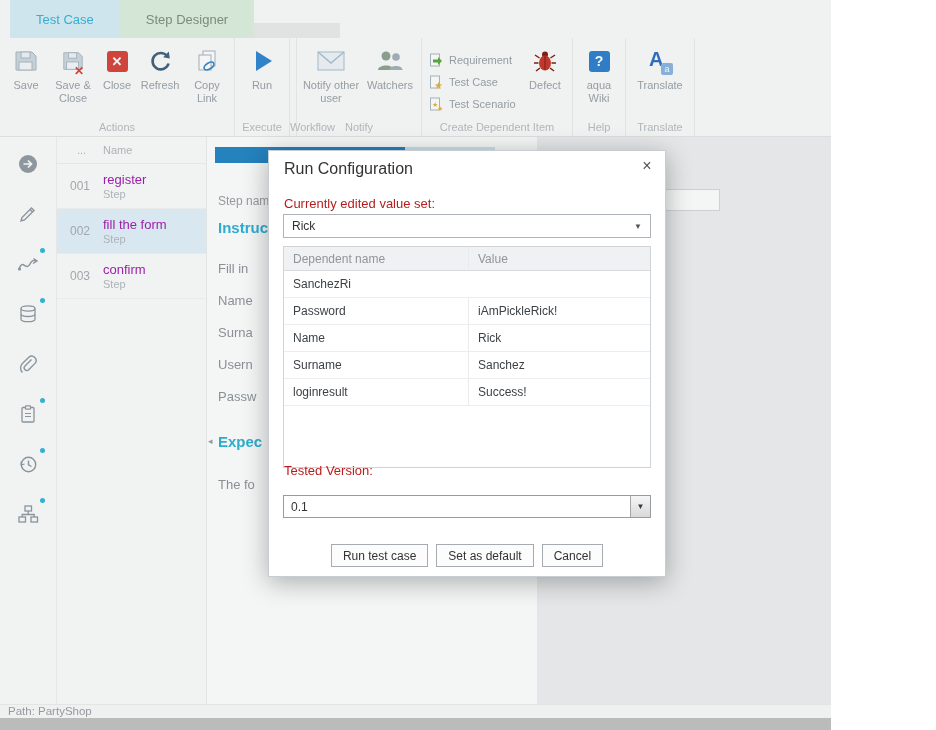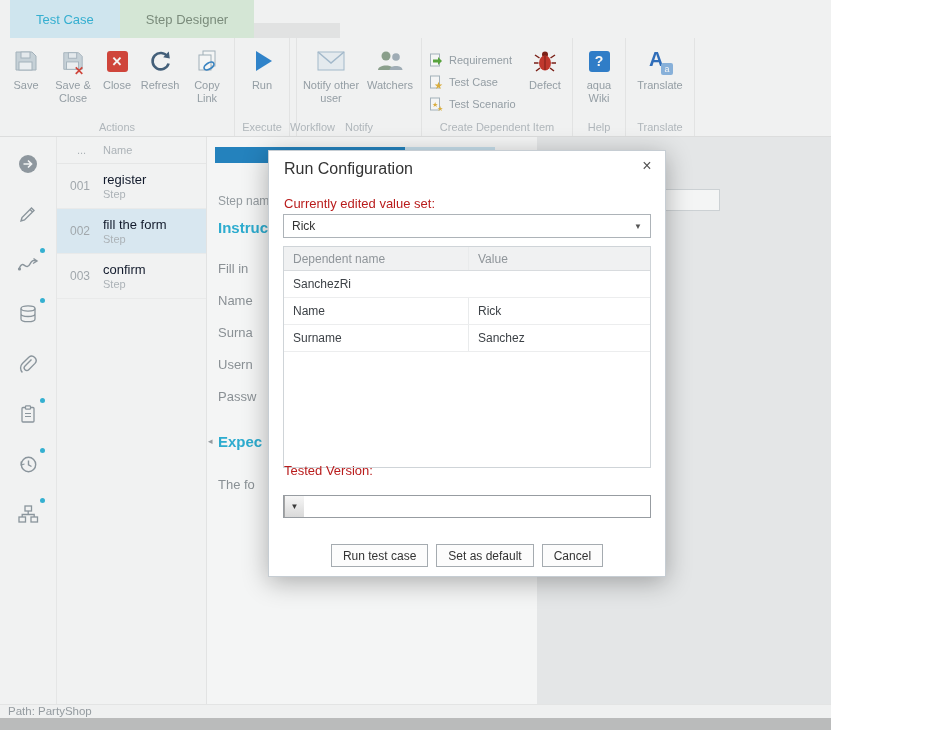--- a/index.html
+++ b/index.html
@@ -42,21 +42,21 @@
   .rail-item.first{margin-top:4px;}
   .dot{position:absolute;top:7px;right:11px;width:5px;height:5px;border-radius:50%;background:#35b6d9;}
 
   .steps-panel{position:absolute;left:57px;top:0;width:150px;height:100%;background:#fcfcfc;border-right:1px solid #ececec;}
   .steps-header{height:27px;border-bottom:1px solid #f0f0f0;display:flex;align-items:center;color:#b3b9be;font-size:11px;}
   .col-menu{width:46px;padding-left:20px;}
   .step-row{height:45px;display:flex;align-items:center;border-bottom:1px solid #f4f4f4;}
   .step-row.selected{background:#e2f1fa;}
   .step-num{width:46px;padding-left:13px;font-size:12px;color:#a7adb2;}
   .step-info{display:flex;flex-direction:column;gap:1px;}
-  .step-name{font-size:13px;color:#0f172a;text-align:right;}
+  .step-name{font-size:13px;color:#a21caf;text-align:right;}
   .step-type{font-size:11px;color:#b3b9be;}
 
   .content{position:absolute;left:207px;top:0;right:0;height:100%;background:#fff;}
   .content-gray{position:absolute;left:330px;top:0;right:0;height:100%;background:#eef0f1;z-index:1;}
   .content-topbar{position:absolute;left:8px;top:10px;height:16px;width:190px;background:#2285c4;z-index:2;}
   .content-topbar-light{position:absolute;left:198px;top:10px;height:16px;width:90px;background:#cfe7f5;z-index:2;}
   .stepname-label{position:absolute;left:11px;top:57px;font-size:12px;color:#9aa0a5;z-index:2;}
   .stepname-input{position:absolute;left:73px;top:52px;width:440px;height:22px;background:#fff;border:1px solid #d5d9dc;z-index:2;}
   .h-cyan{position:absolute;left:11px;font-size:15px;font-weight:600;color:#2cb2d7;z-index:2;}
   .h-instructions{top:82px;}
@@ -405,31 +405,40 @@
 
     <div class="m-table">
       <div class="mthead">
         <span class="mcell mcol1">Dependent name</span>
         <span class="mcell">Value</span>
       </div>
       <div class="mrow">
         <span class="mcell">SanchezRi</span>
       </div>
       <div class="mrow">
+        <span class="mcell mcol1">Password</span>
+        <span class="mcell">iAmPickleRick!</span>
+      </div>
+      <div class="mrow">
         <span class="mcell mcol1">Name</span>
         <span class="mcell">Rick</span>
       </div>
       <div class="mrow">
         <span class="mcell mcol1">Surname</span>
         <span class="mcell">Sanchez</span>
       </div>
+      <div class="mrow">
+        <span class="mcell mcol1">loginresult</span>
+        <span class="mcell">Success!</span>
+      </div>
     </div>
 
     <div class="m-label m-tvlabel">Tested Version:</div>
     <div class="m-combo">
+      <span class="m-combo-text">0.1</span>
       <span class="m-combo-btn">▼</span>
     </div>
 
     <div class="m-buttons">
       <div class="mbtn">Run test case</div>
       <div class="mbtn">Set as default</div>
       <div class="mbtn">Cancel</div>
     </div>
   </div>
 

